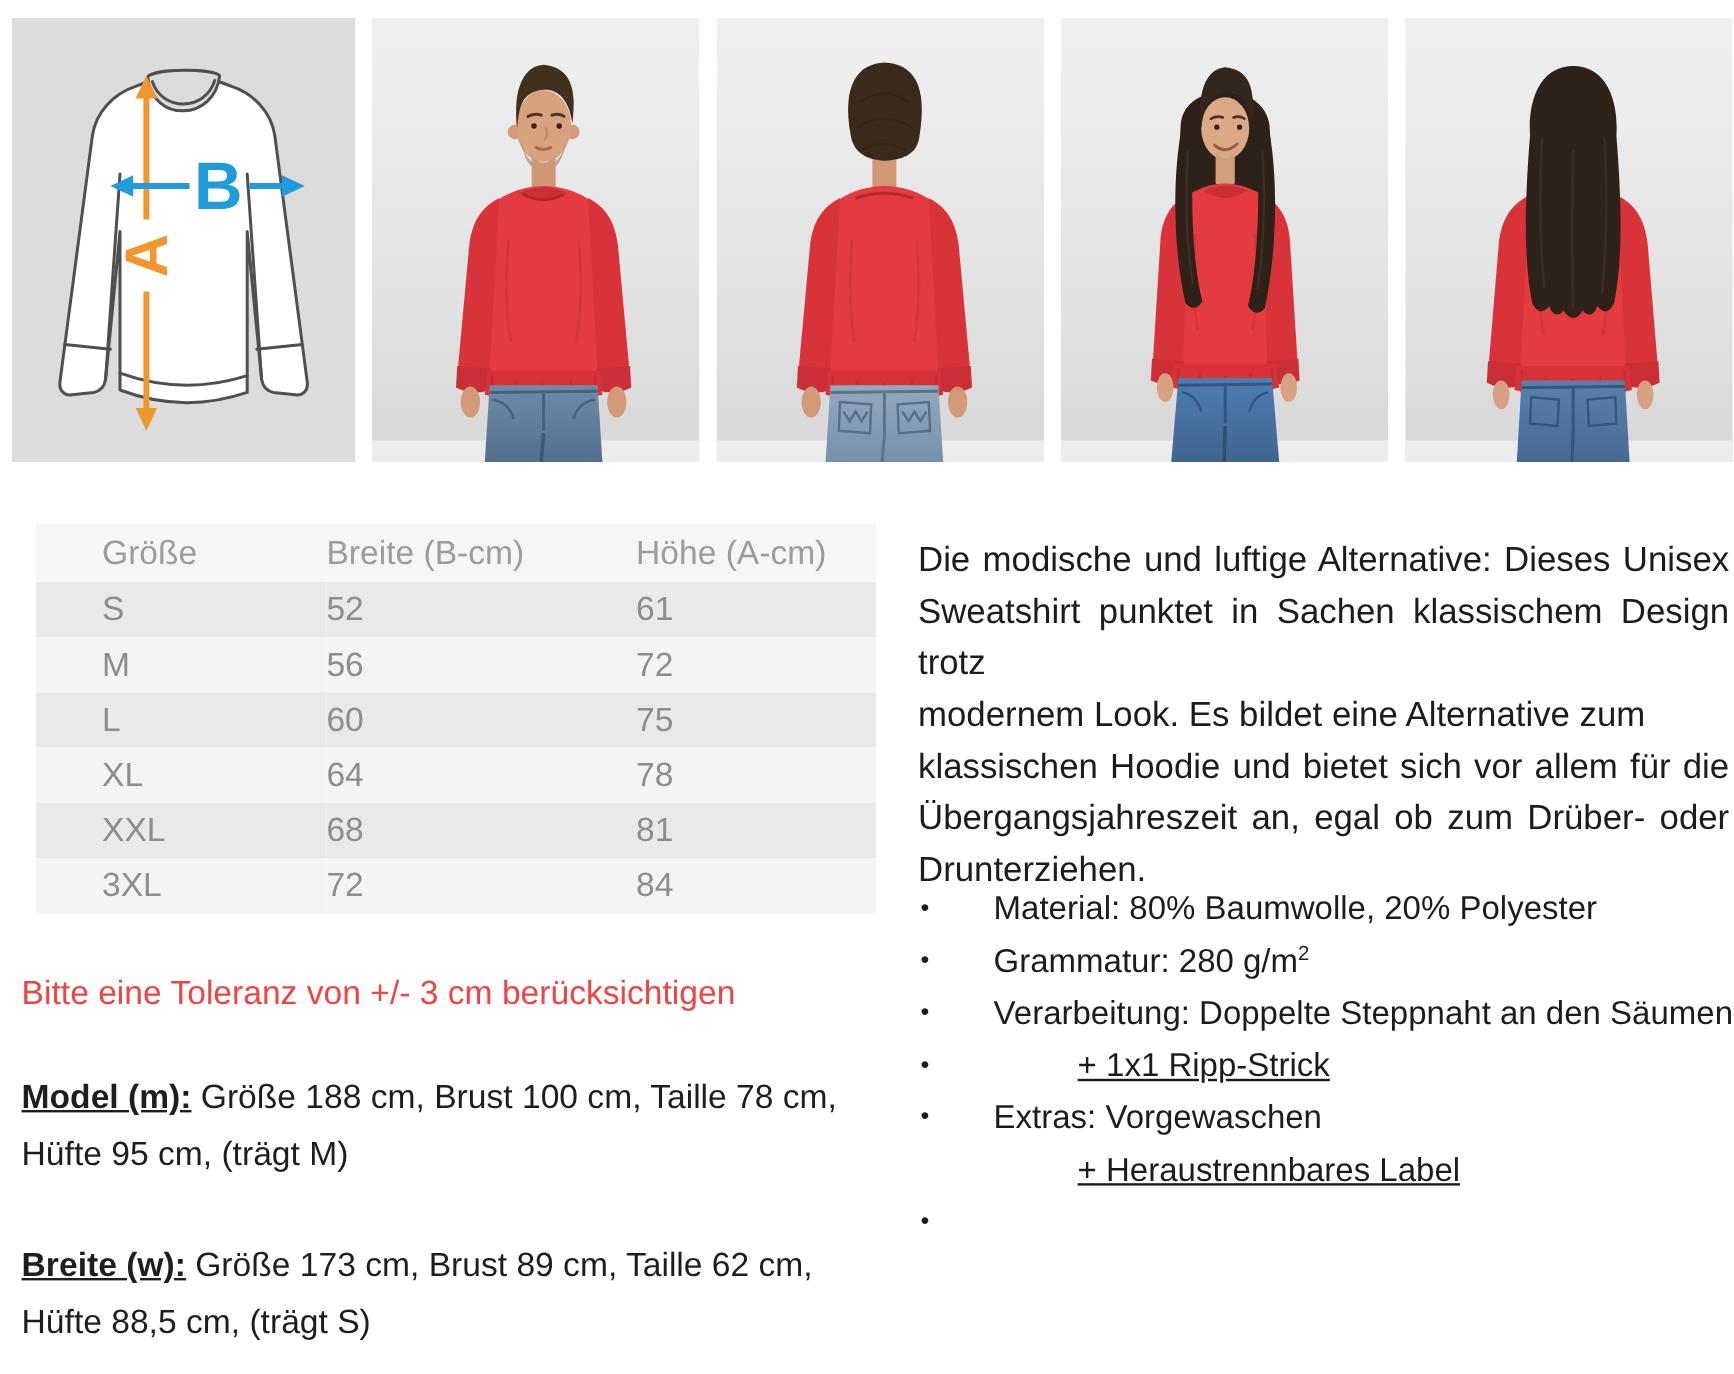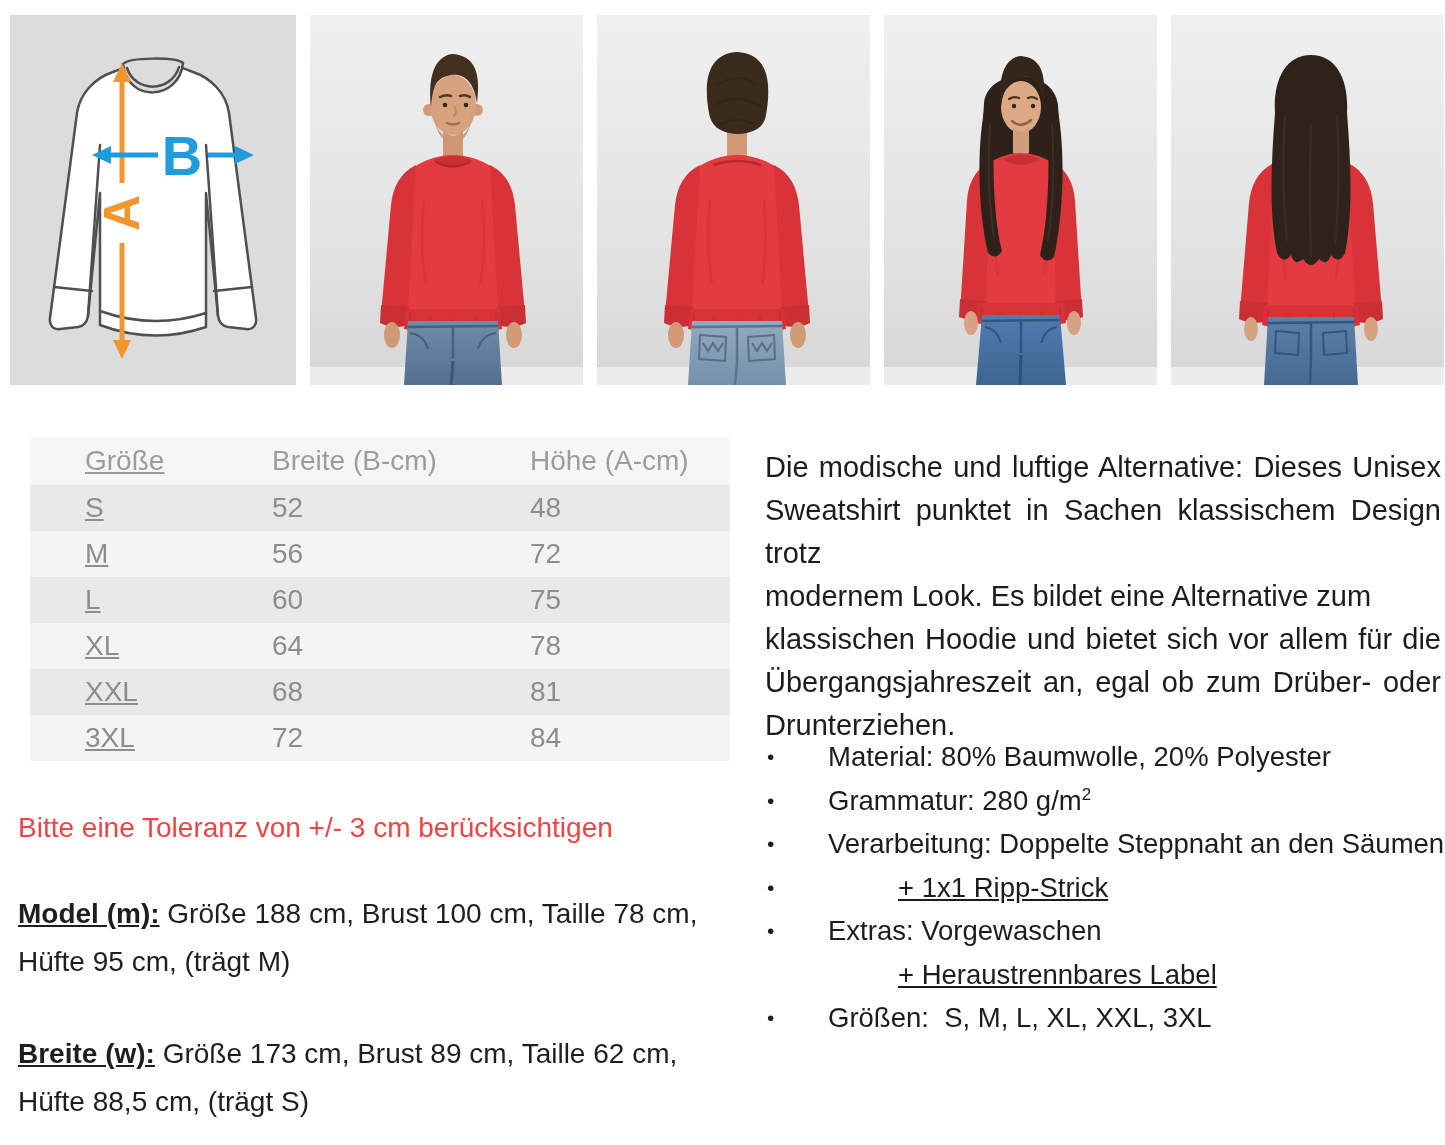--- a/index.html
+++ b/index.html
@@ -10,21 +10,21 @@
   .strip{position:absolute;left:10px;top:15px;display:grid;
          grid-template-columns:286px 273px 273px 273px 273px;column-gap:14px;}
   .panel{height:370px;overflow:hidden;}
   .panel svg{display:block;width:100%;height:100%;}
 
   
   .size-table{position:absolute;left:30px;top:437px;width:700px;
               border-collapse:collapse;table-layout:fixed;font-size:28px;}
   .size-table th,.size-table td{height:46px;padding:0;text-align:left;
               font-weight:normal;vertical-align:middle;}
-  .size-table th:nth-child(1),.size-table td:nth-child(1){width:242px;padding-left:55px;box-sizing:border-box;text-decoration:underline;}
+  .size-table th:nth-child(1),.size-table td:nth-child(1){width:242px;padding-left:55px;box-sizing:border-box;}
   .size-table th:nth-child(2),.size-table td:nth-child(2){width:258px;}
   .size-table th:nth-child(3),.size-table td:nth-child(3){width:200px;}
   .size-table thead tr{background:#f6f6f6;color:#9c9c9c;height:48px;}
   .size-table tr.dark{background:#e9e9e9;color:#8d8d8d;}
   .size-table tr.light{background:#f4f4f4;color:#8d8d8d;}
 
   .tolerance{position:absolute;left:18px;top:812px;font-size:28px;color:#ef4444;}
 
   .model{position:absolute;left:18px;width:706px;font-size:28px;line-height:48px;color:#1e1e1e;}
   .model b{font-weight:bold;text-decoration:underline;}
@@ -303,21 +303,21 @@
       <tr>
         <th>Größe</th>
         <th>Breite (B-cm)</th>
         <th>Höhe (A-cm)</th>
       </tr>
     </thead>
     <tbody>
         <tr class="dark">
           <td>S</td>
           <td>52</td>
-          <td>48</td>
+          <td>61</td>
         </tr>
         <tr class="light">
           <td>M</td>
           <td>56</td>
           <td>72</td>
         </tr>
         <tr class="dark">
           <td>L</td>
           <td>60</td>
           <td>75</td>
@@ -360,16 +360,16 @@
     </div>
 
   <ul class="details">
       <li><span class="dot">•</span><span class="detail-text">Material: 80% Baumwolle, 20% Polyester</span></li>
       <li><span class="dot">•</span><span class="detail-text">Grammatur: 280 g/m</span><sup>2</sup></li>
       <li><span class="dot">•</span><span class="detail-text">Verarbeitung: Doppelte Steppnaht an den Säumen</span></li>
       <li><span class="dot">•</span></li>
       <li class="indent"><span class="detail-text">+ 1x1 Ripp-Strick</span></li>
       <li><span class="dot">•</span><span class="detail-text">Extras: Vorgewaschen</span></li>
       <li class="indent"><span class="detail-text">+ Heraustrennbares Label</span></li>
-      <li><span class="dot">•</span><span class="detail-text">Größen:  S, M, L, XL, XXL, 3XL</span></li>
+      <li><span class="dot">•</span></li>
     </ul>
 
 </div>
 
 </body></html>

